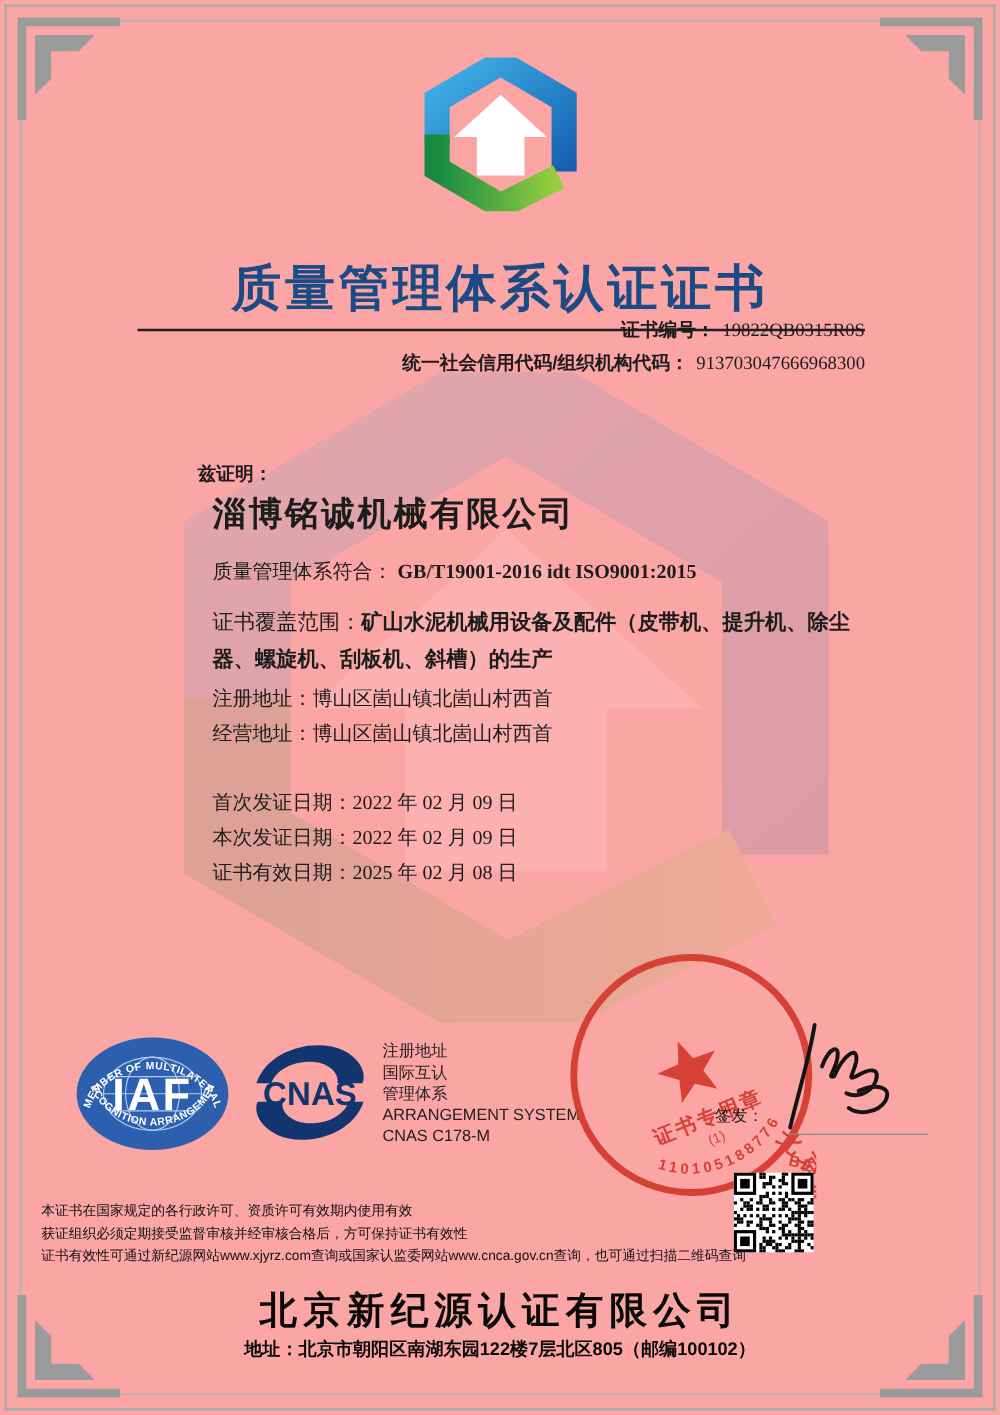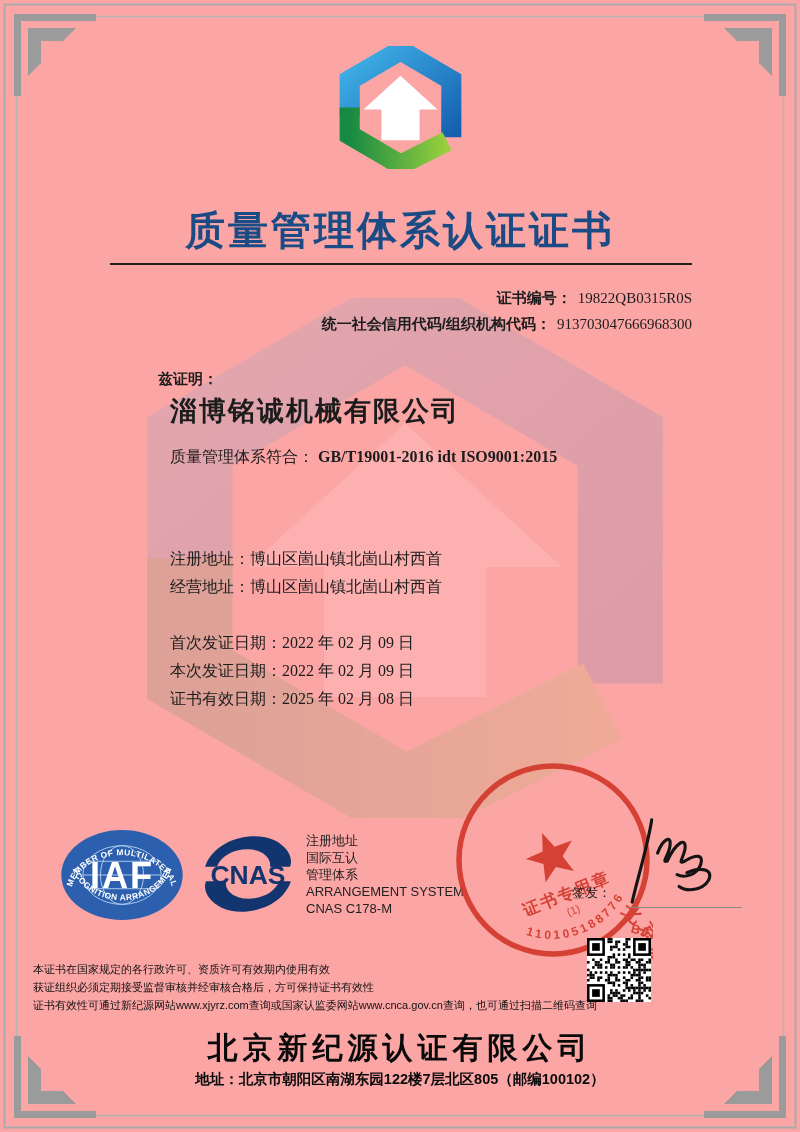--- a/index.html
+++ b/index.html
@@ -6,21 +6,21 @@
   .page{position:relative;width:800px;height:1132px;background:#fca5a5;overflow:hidden;
         font-family:"Liberation Serif","DejaVu Serif",serif;color:#1c1c1c;}
   .abs{position:absolute;}
   svg text{font-family:"Liberation Sans","DejaVu Sans",sans-serif;}
 
   .title{left:0;top:203px;width:800px;text-align:center;margin:0;
          font-family:"Liberation Sans","DejaVu Sans",sans-serif;
          font-size:40px;font-weight:bold;letter-spacing:3px;color:var(--title_blue,#1a4b85);}
   .title-rule{left:110px;top:263px;width:582px;height:2px;background:#1f1f1f;}
 
-  .cert-codes{left:200px;top:285px;width:492px;text-align:right;font-size:15px;line-height:25px;}
+  .cert-codes{left:200px;top:252px;width:492px;text-align:right;font-size:15px;line-height:25px;}
   .cert-codes .lbl{font-family:"Liberation Sans","DejaVu Sans",sans-serif;font-weight:bold;}
   .cert-codes .num{font-family:"Liberation Serif","DejaVu Serif",serif;margin-left:6px;}
 
   .certify{left:158px;top:370px;font-size:15px;font-weight:bold;}
   .company{left:170px;top:393px;font-size:27px;font-weight:bold;letter-spacing:2px;
            font-family:"Liberation Sans","DejaVu Sans",sans-serif;}
   .standard{left:170px;top:447px;font-size:16px;}
   .standard .val{font-weight:700;margin-left:4px;}
   .scope{left:170px;top:483px;width:522px;font-size:17px;line-height:30px;}
   .scope .val{font-weight:bold;font-family:"Liberation Sans","DejaVu Sans",sans-serif;}
@@ -100,20 +100,23 @@
     </div>
   </div>
 
   <div class="abs certify">兹证明：</div>
   <div class="abs company">淄博铭诚机械有限公司</div>
 
   <div class="abs standard">
     <span>质量管理体系符合：</span><span class="val">GB/T19001-2016 idt ISO9001:2015</span>
   </div>
 
+  <div class="abs scope">
+    <span>证书覆盖范围：</span><span class="val">矿山水泥机械用设备及配件（皮带机、提升机、除尘器、螺旋机、刮板机、斜槽）的生产</span>
+  </div>
 
   <div class="abs addr" style="top:549px">
     <span>注册地址：</span><span>博山区崮山镇北崮山村西首</span>
   </div>
   <div class="abs addr" style="top:577px">
     <span>经营地址：</span><span>博山区崮山镇北崮山村西首</span>
   </div>
 
   <div class="abs dates">
     <div><span>首次发证日期：</span><span>2022 年 02 月 09 日</span></div>

